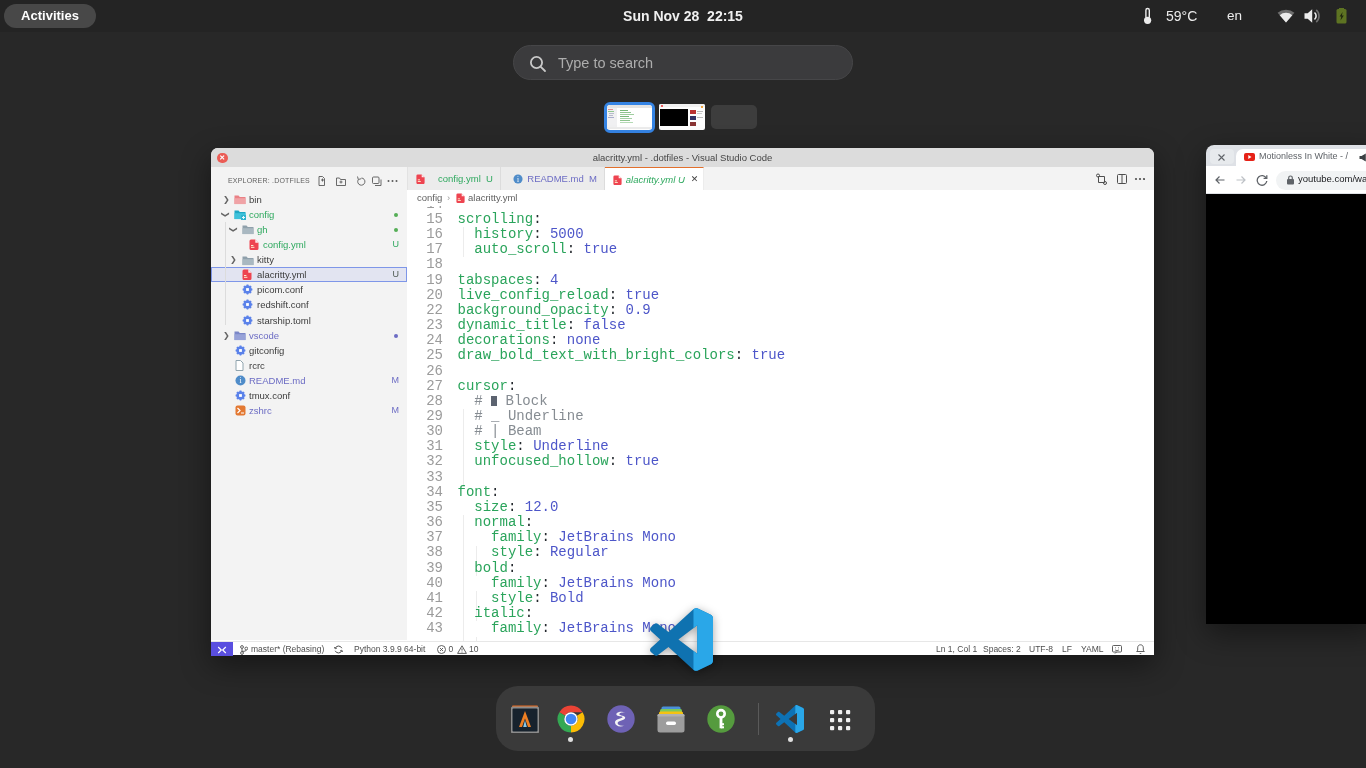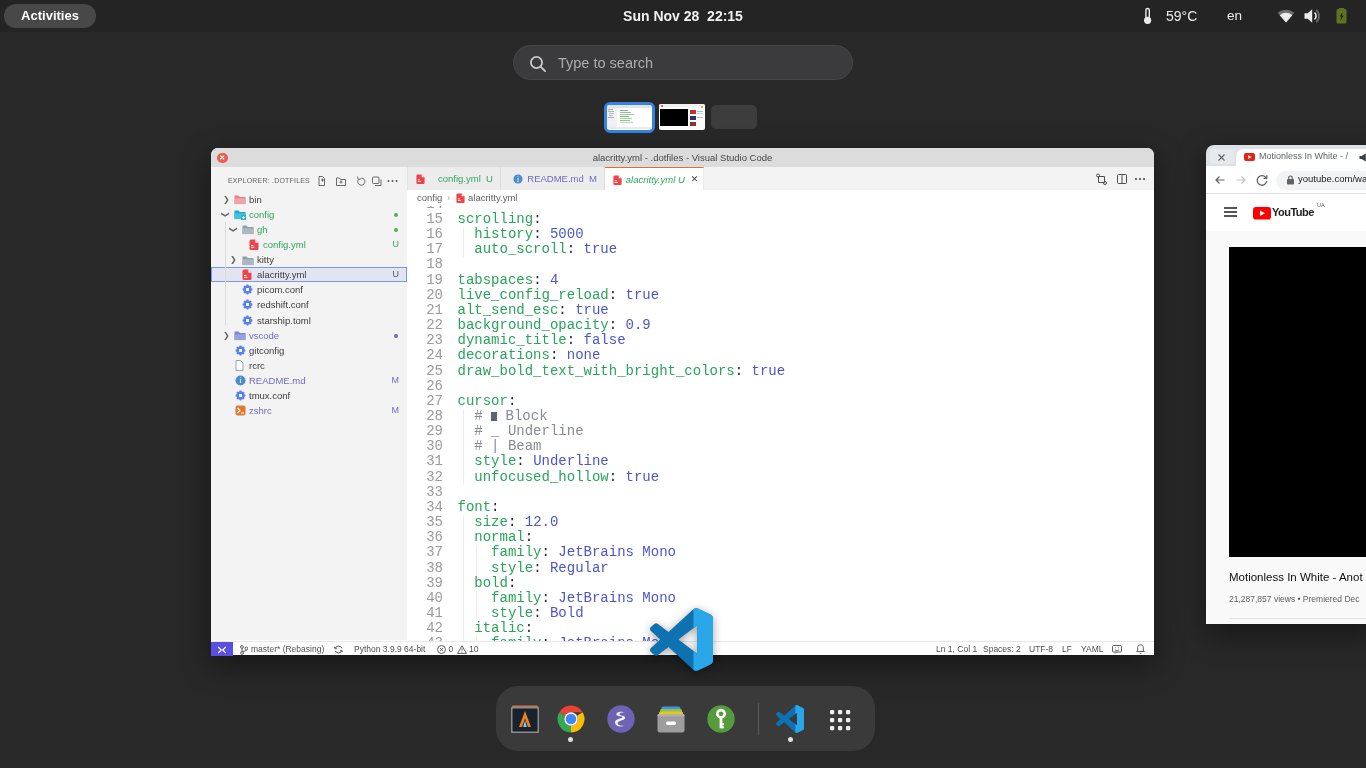--- a/index.html
+++ b/index.html
@@ -364,21 +364,20 @@
     <div class="guide" style="left:68.7px; top:385.2px; height:30.3px;"></div>
     <div class="guide" style="left:68.7px; top:430.6px; height:4.4px;"></div>
     <div id="code">
       <div class="cl"><span class="ln">14</span><span class="ct"></span></div>
       <div class="cl"><span class="ln">15</span><span class="ct"><span class="k">scrolling</span><span class="p">:</span></span></div>
       <div class="cl"><span class="ln">16</span><span class="ct">  <span class="k">history</span><span class="p">:</span> <span class="v">5000</span></span></div>
       <div class="cl"><span class="ln">17</span><span class="ct">  <span class="k">auto_scroll</span><span class="p">:</span> <span class="v">true</span></span></div>
       <div class="cl"><span class="ln">18</span><span class="ct"></span></div>
       <div class="cl"><span class="ln">19</span><span class="ct"><span class="k">tabspaces</span><span class="p">:</span> <span class="v">4</span></span></div>
       <div class="cl"><span class="ln">20</span><span class="ct"><span class="k">live_config_reload</span><span class="p">:</span> <span class="v">true</span></span></div>
-      <div class="cl"><span class="ln">21</span><span class="ct"><span class="k">alt_send_esc</span><span class="p">:</span> <span class="v">true</span></span></div>
       <div class="cl"><span class="ln">22</span><span class="ct"><span class="k">background_opacity</span><span class="p">:</span> <span class="v">0.9</span></span></div>
       <div class="cl"><span class="ln">23</span><span class="ct"><span class="k">dynamic_title</span><span class="p">:</span> <span class="v">false</span></span></div>
       <div class="cl"><span class="ln">24</span><span class="ct"><span class="k">decorations</span><span class="p">:</span> <span class="v">none</span></span></div>
       <div class="cl"><span class="ln">25</span><span class="ct"><span class="k">draw_bold_text_with_bright_colors</span><span class="p">:</span> <span class="v">true</span></span></div>
       <div class="cl"><span class="ln">26</span><span class="ct"></span></div>
       <div class="cl"><span class="ln">27</span><span class="ct"><span class="k">cursor</span><span class="p">:</span></span></div>
       <div class="cl"><span class="ln">28</span><span class="ct">  <span class="c"># <span class="blk"></span> Block</span></span></div>
       <div class="cl"><span class="ln">29</span><span class="ct">  <span class="c"># _ Underline</span></span></div>
       <div class="cl"><span class="ln">30</span><span class="ct">  <span class="c"># | Beam</span></span></div>
       <div class="cl"><span class="ln">31</span><span class="ct">  <span class="k">style</span><span class="p">:</span> <span class="v">Underline</span></span></div>
@@ -467,36 +466,20 @@
         <path d="M10.8 1.2 v3.2 h-3.2" fill="none" stroke="#5f6368" stroke-width="1.3"></path>
       </svg>
     <div class="abs" style="left:70px; top:4.5px; width:90px; height:19px; background:#f1f3f4; border-radius:10px 0 0 10px;"></div>
     <svg class="abs" style="left:80px; top:9px;" width="9" height="10" viewBox="0 0 9 10">
         <rect x="1" y="4" width="7" height="5.5" rx="1" fill="#5f6368"></rect>
         <path d="M2.7 4 V2.8 a1.8 1.8 0 0 1 3.6 0 V4" fill="none" stroke="#5f6368" stroke-width="1.2"></path>
       </svg>
     <span class="abs" style="left:92px; top:7px; font-size:9.5px; color:#202124; white-space:nowrap;">youtube.com/wa</span>
     <div class="abs" style="left:0; top:27px; width:160px; height:1px; background:#dfe1e5;"></div>
   </div>
-  <div id="ch-content">
-    <div class="abs" style="left:0; top:0; width:160px; height:37px; background:#fff;"></div>
-    <svg class="abs" style="left:18px; top:13px;" width="13" height="10" viewBox="0 0 13 10">
-        <path d="M0 1 h13 M0 5 h13 M0 9 h13" stroke="#1f1f1f" stroke-width="1.3"></path>
-      </svg>
-    <svg class="abs" style="left:46.5px; top:13px;" width="18" height="12.5" viewBox="0 0 18 12.5">
-        <rect width="18" height="12.5" rx="2.8" fill="#f00"></rect>
-        <path d="M7 3.5 L12 6.25 L7 9 Z" fill="#fff"></path>
-      </svg>
-    <span class="abs" style="left:66px; top:12px; font-size:11px; font-weight:bold; color:#212121; letter-spacing:-0.5px;">YouTube</span>
-    <span class="abs" style="left:111px; top:8px; font-size:5.5px; color:#606060;">UA</span>
-    <div class="abs" style="left:22.8px; top:53px; width:137.2px; height:310px; background:#000;"></div>
-    <span class="abs" style="left:23px; top:377px; font-size:11.5px; color:#0f0f0f; white-space:nowrap;">Motionless In White - Anot</span>
-    <span class="abs" style="left:23px; top:400px; font-size:8.5px; color:#606060; white-space:nowrap;">21,287,857 views • Premiered Dec</span>
-    <div class="abs" style="left:23px; top:424px; width:137px; height:1px; background:#e5e5e5;"></div>
-  </div>
 </div>
 
 <svg width="0" height="0" style="position:absolute; left:0; top:0;">
     <defs>
 <path id="vscp" fill-rule="evenodd" d="M70.9119 99.3171C72.4869 99.9307 74.2828 99.8914 75.8725 99.1264L96.4608 89.2197C98.6242 88.1787 100 85.9892 100 83.5872V16.4133C100 14.0113 98.6243 11.8218 96.4609 10.7808L75.8725 0.873756C73.7862 -0.130129 71.3446 0.11576 69.5135 1.44695C69.252 1.63711 69.0028 1.84943 68.769 2.08341L29.3551 38.0415L12.1872 25.0096C10.589 23.7965 8.35363 23.8959 6.86933 25.2461L1.36303 30.2549C-0.452552 31.9064 -0.454633 34.7627 1.35853 36.417L16.2471 50.0001L1.35853 63.5832C-0.454633 65.2374 -0.452552 68.0938 1.36303 69.7453L6.86933 74.7541C8.35363 76.1043 10.589 76.2037 12.1872 74.9905L29.3551 61.9587L68.769 97.9167C69.3925 98.5406 70.1246 99.0104 70.9119 99.3171ZM75.0152 27.2989L45.1091 50.0001L75.0152 72.7012V27.2989Z"></path>
 <clipPath id="vclip">
         <rect x="69" y="-1" width="32" height="102"></rect>
       </clipPath>
 </defs>
   </svg>

